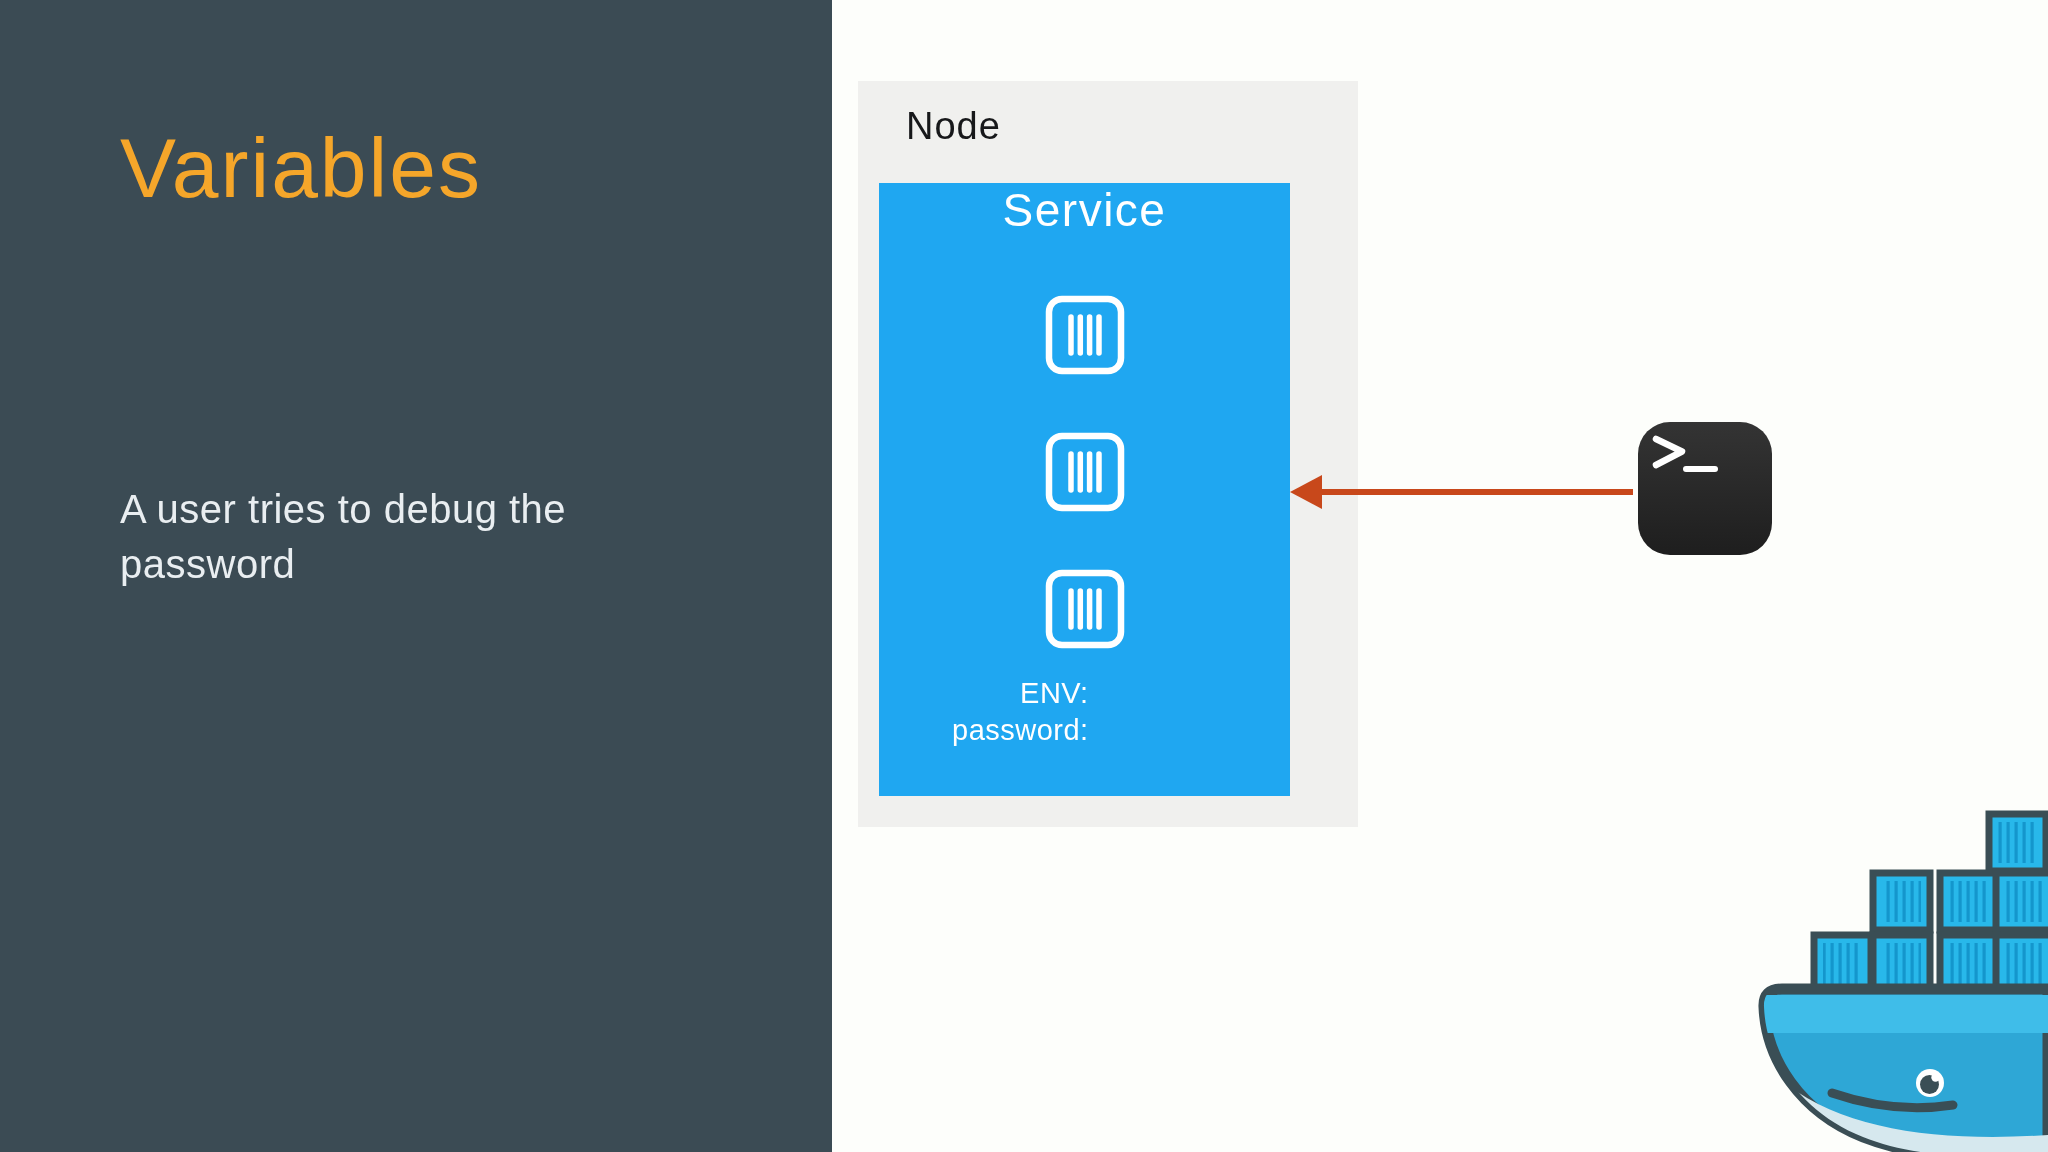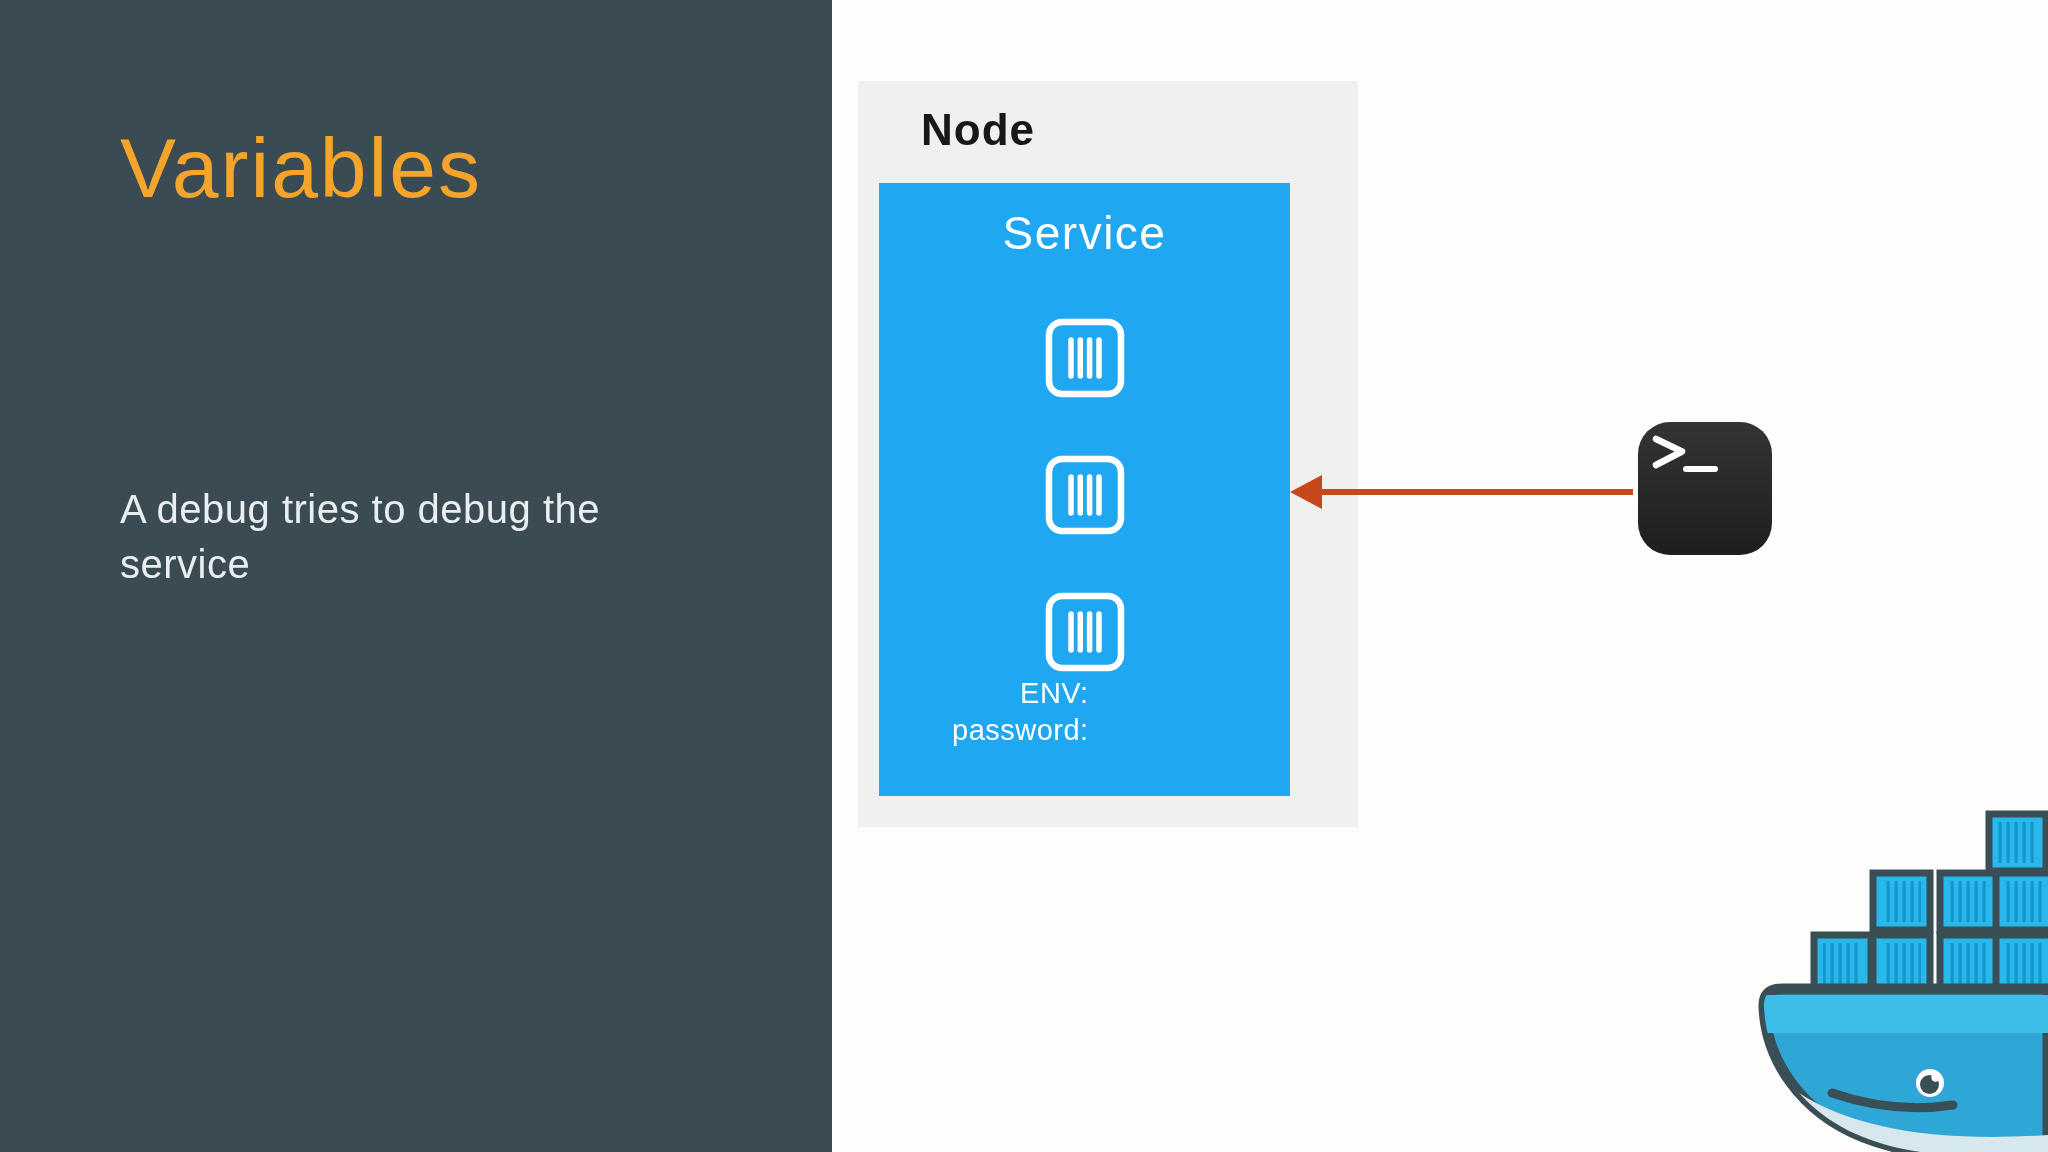--- a/index.html
+++ b/index.html
@@ -25,30 +25,30 @@
     font-size:40px;line-height:55px;font-weight:300;letter-spacing:0.5px;
     color:var(--subtitle_text,#E9EEF1);
   }
 
   
   .node-box{
     position:absolute;left:858px;top:81px;width:500px;height:746px;
     background:var(--node_bg,#F0F0EE);
   }
   .node-label{
-    padding:24px 0 0 63px;font-size:44px;font-weight:700;
+    padding:24px 0 0 48px;font-size:38px;font-weight:400;
     color:var(--node_text,#17181A);letter-spacing:1px;
   }
   .service-box{
     position:absolute;left:21px;top:102px;width:411px;height:613px;
     background:var(--service_bg,#1FA7F1);
     display:flex;flex-direction:column;align-items:center;
   }
   .service-label{
-    margin-top:23px;font-size:46px;font-weight:300;letter-spacing:1.5px;
+    font-size:46px;font-weight:300;letter-spacing:1.5px;
     color:var(--service_text,#FFFFFF);
   }
   .containers{display:flex;flex-direction:column;gap:45px;margin-top:52px;}
   .cicon{display:block;}
   .env-block{
     position:absolute;left:36px;top:492px;
     font-size:29px;line-height:37px;font-weight:300;letter-spacing:0.5px;
     color:var(--service_text,#FFFFFF);
     text-align:right;
   }
@@ -89,21 +89,21 @@
 </style>
 </head>
 <body>
 
 <div class="slide">
 
   <div class="left-panel">
     <h1 class="title">
       <span class="title-line">Variables</span>
     </h1>
-    <p class="subtitle">A debug tries to debug the service</p>
+    <p class="subtitle">A user tries to debug the password</p>
   </div>
 
   <div class="node-box">
     <div class="node-label">Node</div>
 
     <div class="service-box">
       <div class="service-label">Service</div>
 
       <div class="containers">
         <svg class="cicon" width="92" height="92" viewBox="0 0 92 92">

